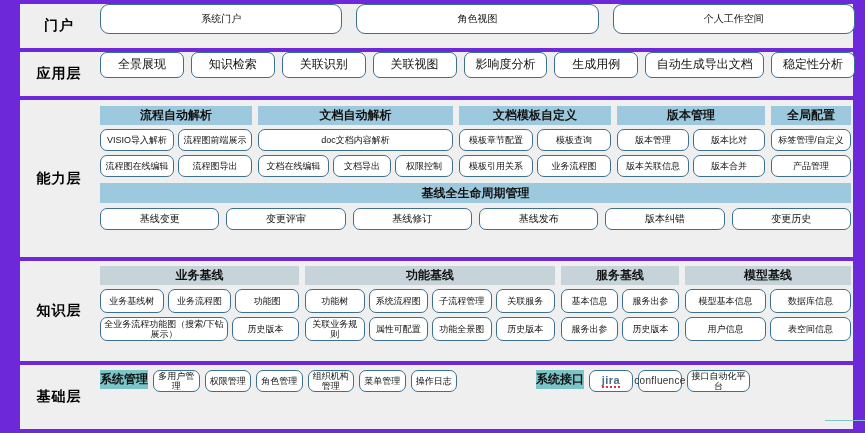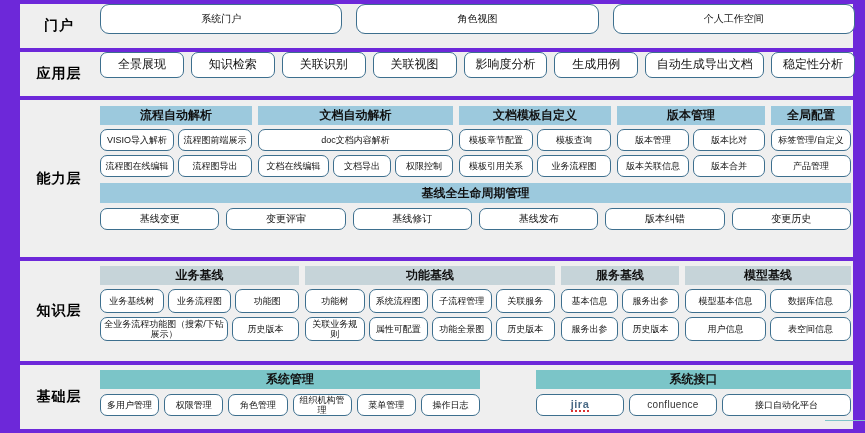--- a/index.html
+++ b/index.html
@@ -82,21 +82,21 @@
   #know .know-inner{position:absolute;inset:0;padding:5px 2px;box-sizing:border-box;}
   .know-groups{display:flex;gap:6px;align-items:flex-start;}
   .know-group{display:flex;flex-direction:column;gap:4px;}
   .know-group .prow{gap:4px;}
   .know-group .pill{height:24px;}
 
   
   #base{top:365px;height:64px;}
   #base .base-inner{position:absolute;inset:0;padding:5px 2px;box-sizing:border-box;}
   .base-groups{display:flex;gap:0px;align-items:flex-start;width:100%;}
-  .base-group{display:flex;flex-direction:column;gap:5px;}
+  .base-group{display:flex;flex-direction:row;gap:5px;}
   .base-group .prow{gap:5px;}
   .base-group .pill{height:22px;}
   .base-spacer{flex:0 0 56px;}
 
   .jira{
     color:#4a6b86;font-weight:bold;font-size:11px;
     border-bottom:2px dotted #d33;
     padding-bottom:0px;letter-spacing:.5px;
   }
   .conf{color:#333;font-size:10px;letter-spacing:.3px;}

